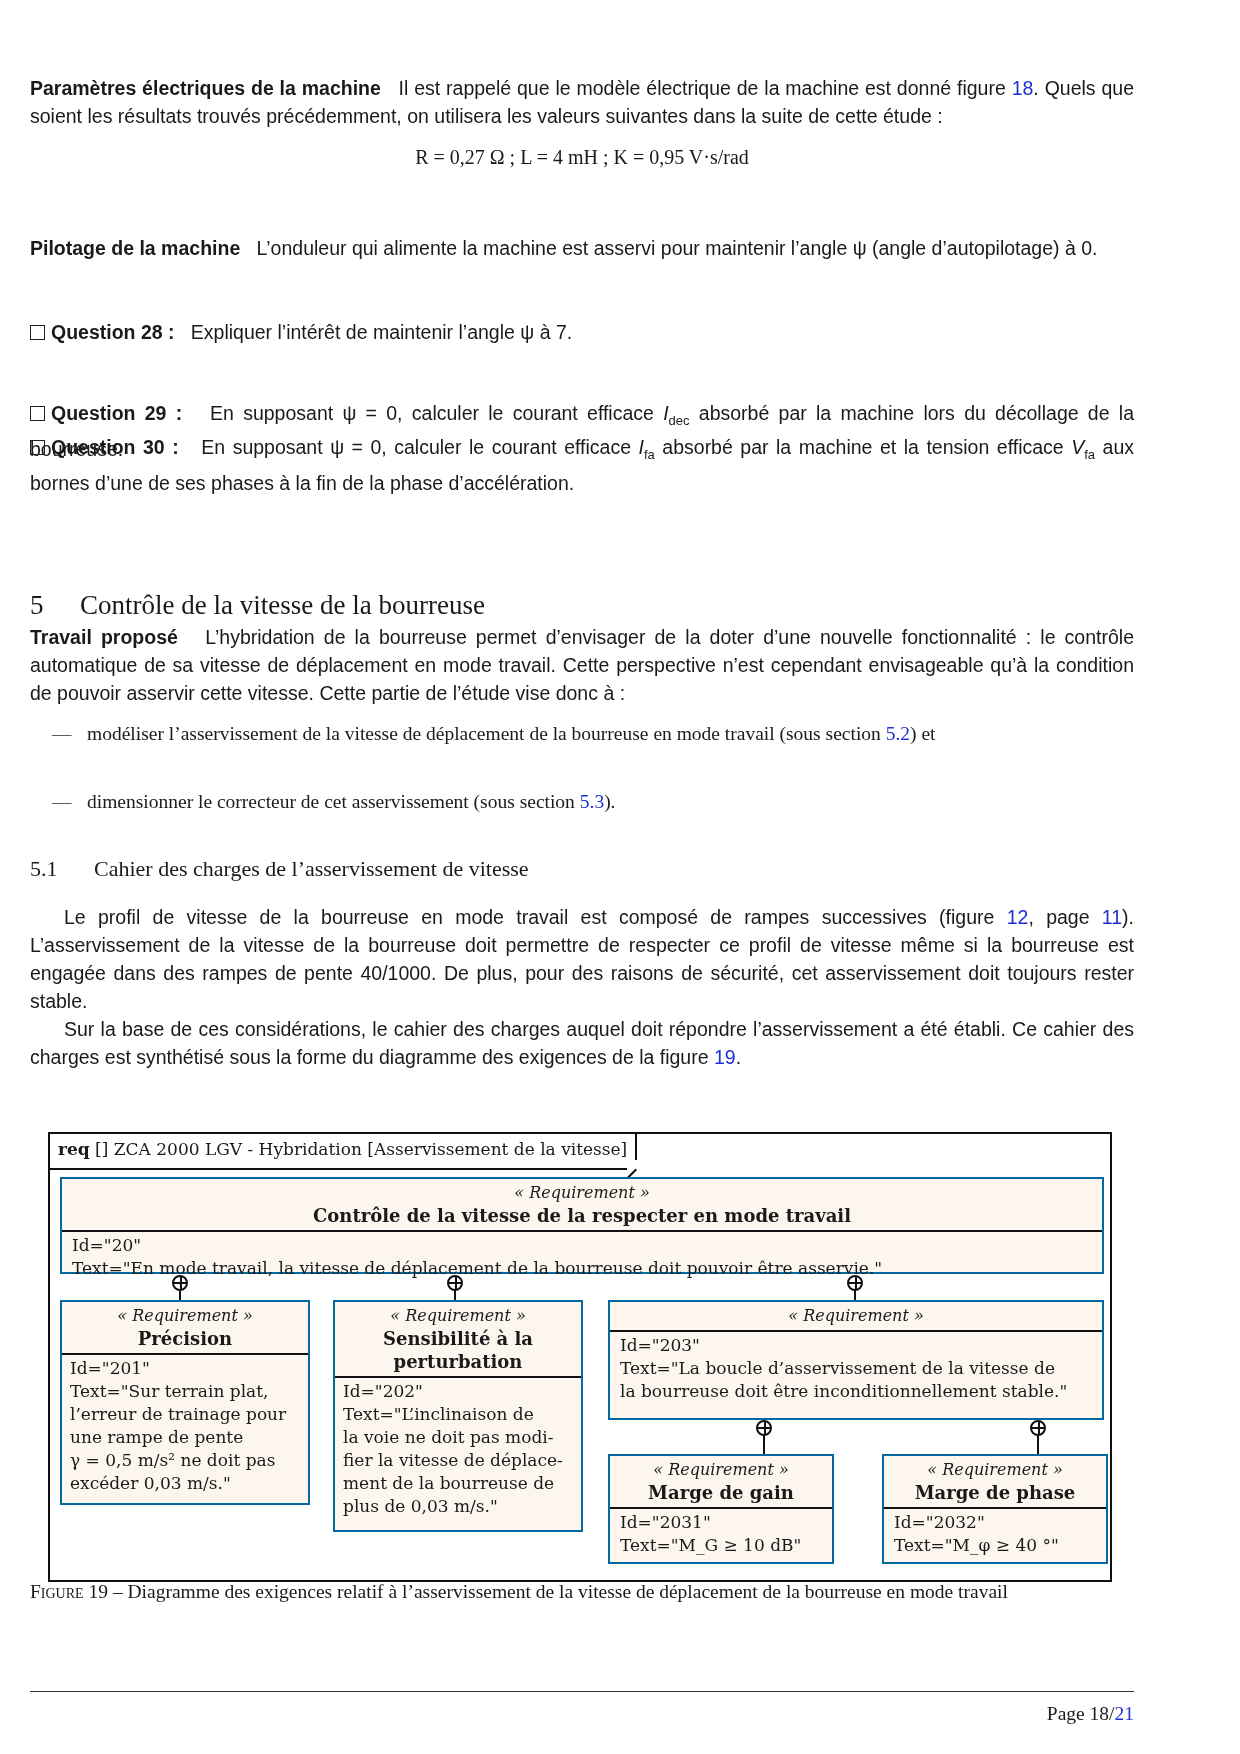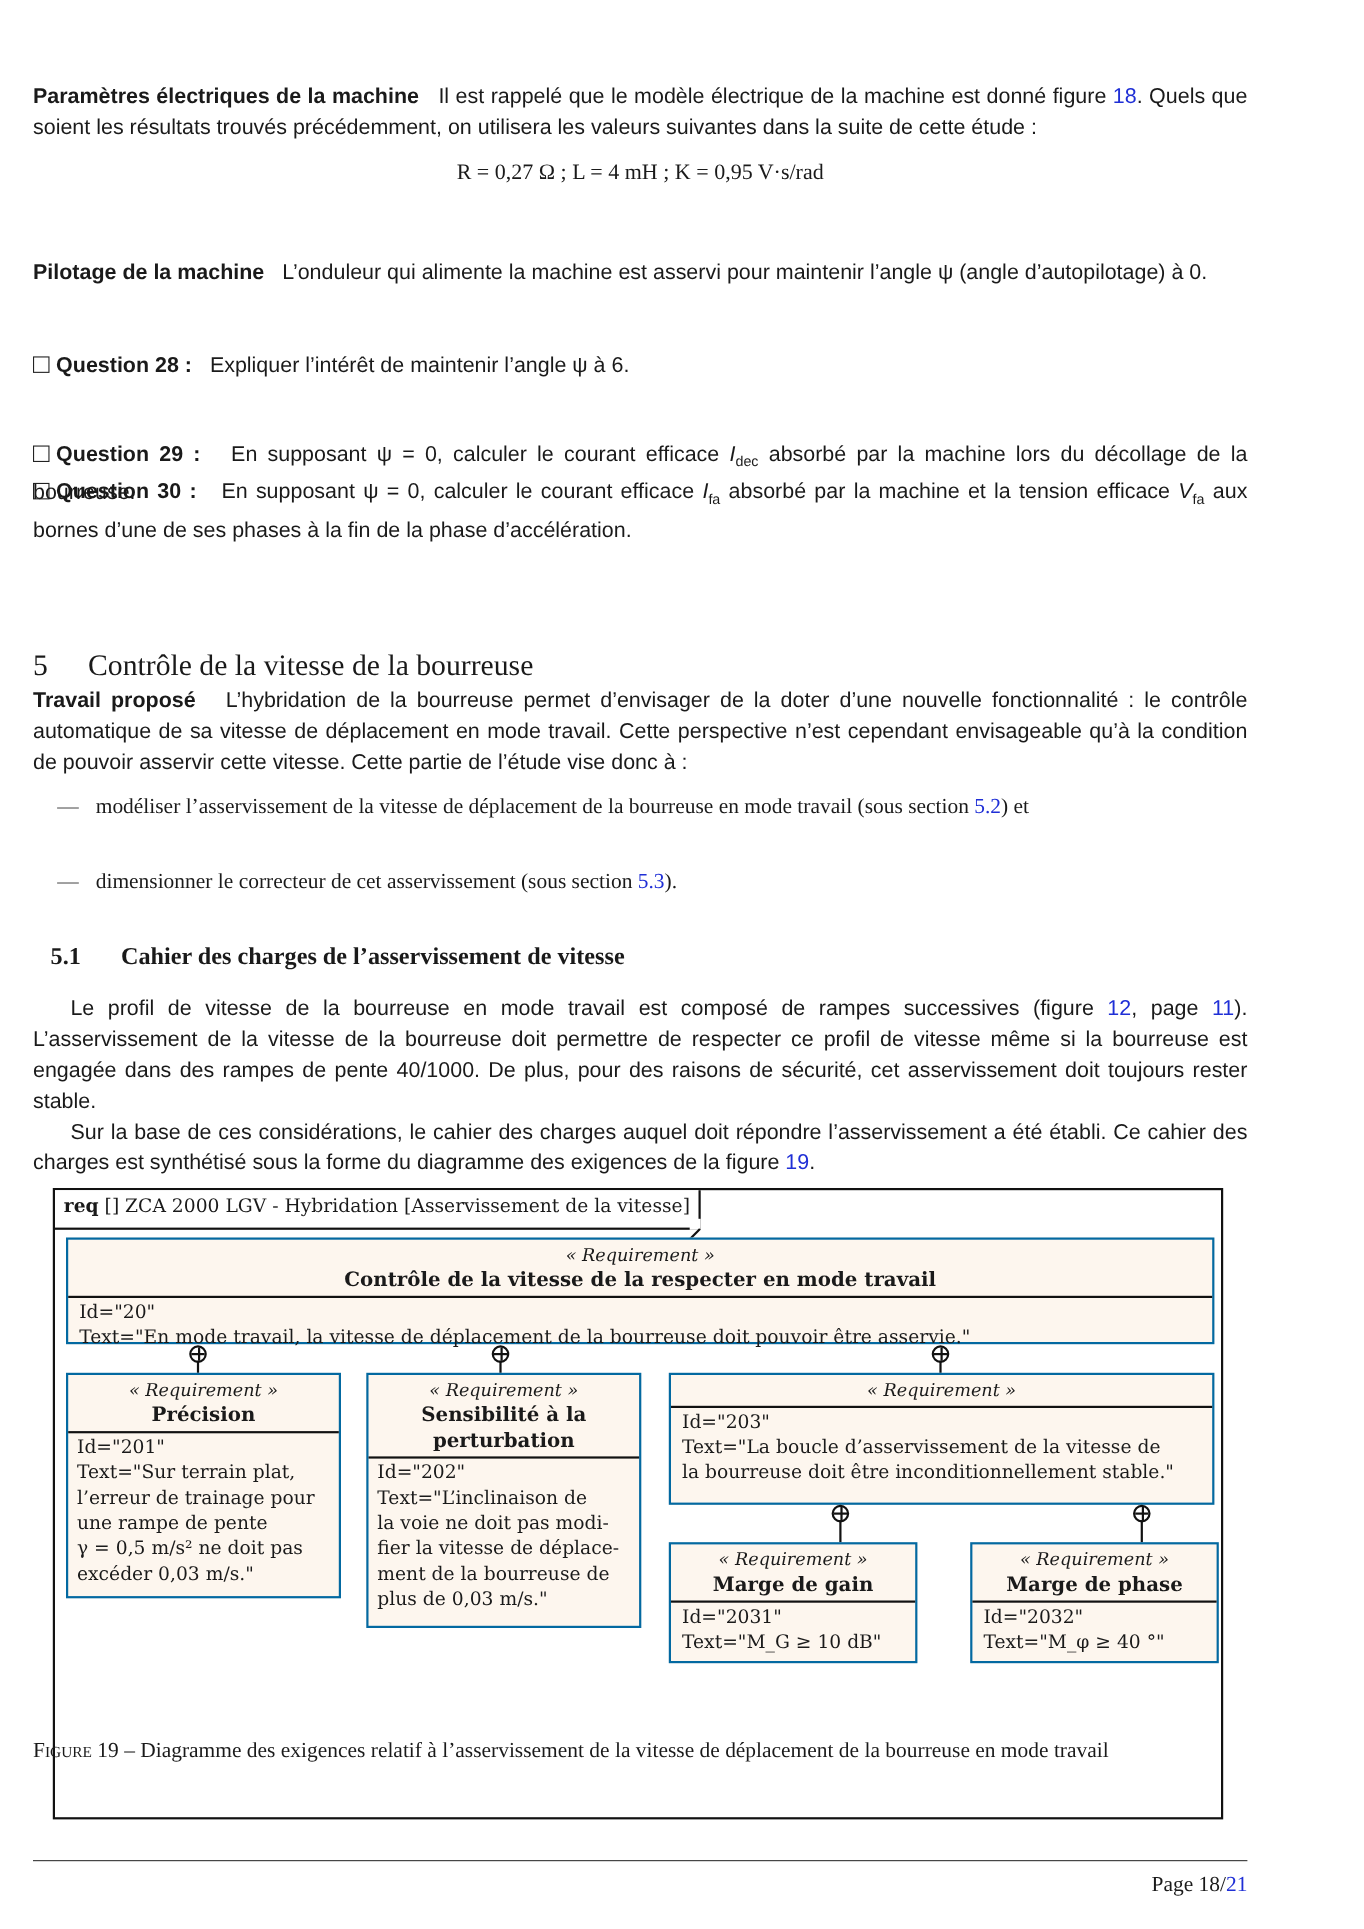--- a/index.html
+++ b/index.html
@@ -16,29 +16,29 @@
       font-family: Liberation Sans, sans-serif;
     }
     .b { font-weight: bold; }
     .link { color: #1f2fd6; }
     .math { font-style: italic; }
     .sub { font-size: 13px; vertical-align: -5px; font-style: normal; }
     .eq { position: absolute; left: 0; width: 1104px; text-align: center; font-size: 20px; font-family: "Liberation Serif", serif; }
     .checkbox { display: inline-block; width: 13px; height: 13px; border: 1.3px solid #222; margin-right: 6px; vertical-align: -1px; }
     .h1 { position: absolute; left: 0; font-size: 27px; font-family: "Liberation Serif", serif; }
     .h1 .num { display: inline-block; width: 50px; }
-    .h2 { position: absolute; left: 16px; font-size: 22px; font-weight: bold; font-family: "Liberation Serif", serif; }
+    .h2 { position: absolute; left: 0; font-size: 22px; font-weight: normal; font-family: "Liberation Serif", serif; }
     .h2 .num { display: inline-block; width: 64px; }
     .bullet { position: absolute; left: 22px; width: 1082px; font-size: 19.5px; line-height: 28px; font-family: "Liberation Serif", serif; }
     .bullet .dash { position: absolute; left: 0; top: 0; color: #555; }
     .bullet .txt { display: block; padding-left: 35px; }
     .indent { text-indent: 34px; }
 
     
-    .diagram { position: absolute; left: 48px; top: 1080px; width: 1064px; height: 574px; border: 2px solid #111; box-sizing: border-box; font-family: "DejaVu Serif", serif; }
+    .diagram { position: absolute; left: 48px; top: 1132px; width: 1064px; height: 450px; border: 2px solid #111; box-sizing: border-box; font-family: "DejaVu Serif", serif; }
     .frame-label { position: absolute; left: 0; top: 0; height: 34px; padding: 0 8px; line-height: 31px; font-size: 17px; border-right: 2px solid #111; border-bottom: 2px solid #111; background: #fff; white-space: nowrap; }
     .frame-label .corner { position: absolute; right: -2px; bottom: -2px; width: 10px; height: 10px; background: #fff; }
     .frame-label .corner::after { content: ""; position: absolute; right: 0; bottom: 0; width: 14px; height: 2px; background: #111; transform: rotate(-45deg); transform-origin: right bottom; }
     .req { position: absolute; background: #fdf6ee; border: 2px solid #0369a1; box-sizing: border-box; font-size: 17px; }
     .req .head { text-align: center; border-bottom: 2px solid #111; padding: 2px 4px 3px 4px; line-height: 23px; }
     .req .stereo { font-style: italic; font-size: 16px; display: block; }
     .req .name { font-weight: bold; display: block; font-size: 18px; }
     .req .body { padding: 2px 10px; line-height: 23px; }
     .req .body div { white-space: pre-wrap; }
     .conn { position: absolute; width: 2px; background: #111; }
@@ -61,21 +61,21 @@
     <span>Il est rappelé que le modèle électrique de la machine est donné figure </span><span class="link">18</span><span>. Quels que soient les résultats trouvés précédemment, on utilisera les valeurs suivantes dans la suite de cette étude :</span>
   </div>
   <div class="eq" style="top:146px;">R = 0,27 Ω   ;   L = 4 mH   ;   K = 0,95 V·s/rad</div>
 
   <div class="p" style="top:234px;">
     <span class="b">Pilotage de la machine</span>&nbsp;&nbsp;
     <span>L’onduleur qui alimente la machine est asservi pour maintenir l’angle ψ (angle d’autopilotage) à 0.</span>
   </div>
 
   <div class="p" style="top:318px;">
-    <span class="checkbox"></span><span class="b">Question 28 :</span>&nbsp;&nbsp;&nbsp;<span>Expliquer l’intérêt de maintenir l’angle ψ à 6.</span>
+    <span class="checkbox"></span><span class="b">Question 28 :</span>&nbsp;&nbsp;&nbsp;<span>Expliquer l’intérêt de maintenir l’angle ψ à 7.</span>
   </div>
   <div class="p" style="top:375px;margin-top:24px;">
     <span class="checkbox"></span><span class="b">Question 29 :</span>&nbsp;&nbsp;&nbsp;<span>En supposant ψ = 0, calculer le courant efficace </span><span class="math">I</span><span class="sub">dec</span><span> absorbé par la machine lors du décollage de la bourreuse.</span>
   </div>
   <div class="p" style="top:433px;">
     <span class="checkbox"></span><span class="b">Question 30 :</span>&nbsp;&nbsp;&nbsp;<span>En supposant ψ = 0, calculer le courant efficace </span><span class="math">I</span><span class="sub">fa</span><span> absorbé par la machine et la tension efficace </span><span class="math">V</span><span class="sub">fa</span><span> aux bornes d’une de ses phases à la fin de la phase d’accélération.</span>
   </div>
 
   <div class="h1" style="top:562px;margin-top:28px;">
     <span class="num">5</span><span>Contrôle de la vitesse de la bourreuse</span>

